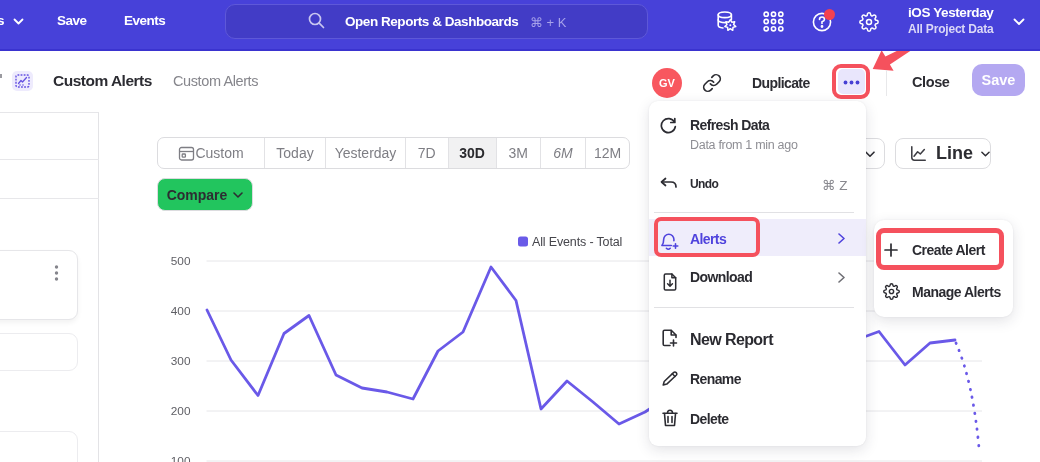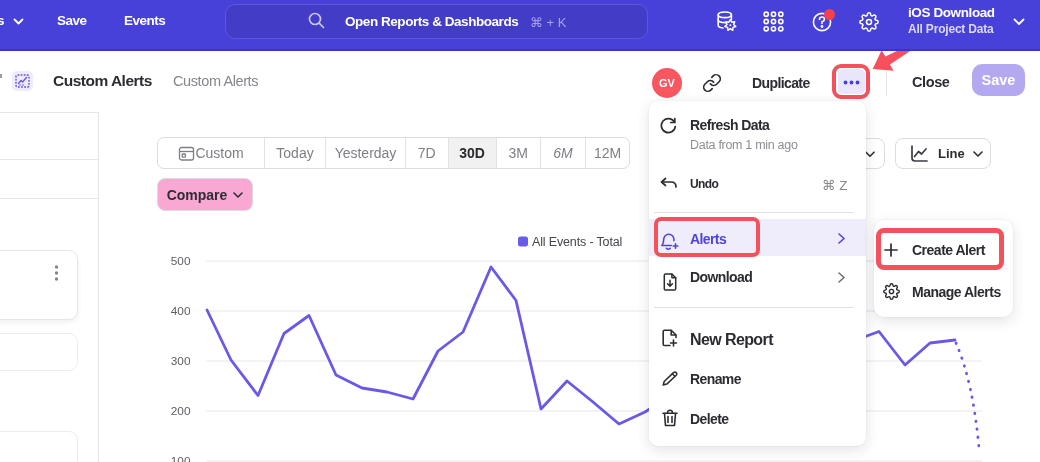--- a/index.html
+++ b/index.html
@@ -64,33 +64,33 @@
     </div>
     <div style="width:61px; display:flex; align-items:center; justify-content:center; border-right:1px solid #e2e2e5;">Today</div>
     <div style="width:80px; display:flex; align-items:center; justify-content:center; border-right:1px solid #e2e2e5;">Yesterday</div>
     <div style="width:42.5px; display:flex; align-items:center; justify-content:center; border-right:1px solid #e2e2e5;">7D</div>
     <div style="width:48px; display:flex; align-items:center; justify-content:center; border-right:1px solid #e2e2e5; background:#f1f1f2; font-weight:bold; color:#2a2a2e;">30D</div>
     <div style="width:44.5px; display:flex; align-items:center; justify-content:center; border-right:1px solid #e2e2e5;">3M</div>
     <div style="width:45px; display:flex; align-items:center; justify-content:center; border-right:1px solid #e2e2e5;font-style:italic;">6M</div>
     <div style="flex:1; display:flex; align-items:center; justify-content:center;">12M</div>
   </div>
 
-  <div class="abs" style="left:157px; top:178px; width:96px; height:33px; border:1px solid #dcdcdf; border-radius:8px; background:#f9a8d4; z-index:3; display:flex; align-items:center; justify-content:center; font-size:14px; font-weight:bold; color:#2d2d32;">
+  <div class="abs" style="left:157px; top:178px; width:96px; height:33px; border:1px solid #dcdcdf; border-radius:8px; background:#22c55e; z-index:3; display:flex; align-items:center; justify-content:center; font-size:14px; font-weight:bold; color:#2d2d32;">
     Compare
     <svg style="margin-left:6px;" width="10" height="6" viewBox="0 0 10 6" fill="none" stroke="#2d2d32" stroke-width="1.6" stroke-linecap="round" stroke-linejoin="round">
         <path d="M1 1 L5 5 L9 1"></path>
       </svg>
   </div>
 
   <div class="abs" style="left:790px; top:138px; width:95px; height:31px; border:1px solid #dcdcdf; border-radius:8px; background:#fff; z-index:3;"></div>
   <svg class="abs" style="left:865px; top:151px; z-index:3;" width="10" height="7" viewBox="0 0 10 7" fill="none" stroke="#2d2d32" stroke-width="1.6" stroke-linecap="round" stroke-linejoin="round">
       <path d="M1 1.2 L5 5.2 L9 1.2"></path>
     </svg>
 
-  <div class="abs" style="left:895px; top:138px; width:96px; height:31px; border:1px solid #dcdcdf; border-radius:8px; background:#fff; z-index:3; display:flex; align-items:center; font-size:13px; font-weight:bold; color:#2d2d32;">
+  <div class="abs" style="left:895px; top:138px; width:96px; height:31px; border:1px solid #dcdcdf; border-radius:8px; background:#fff; z-index:3; display:flex; align-items:center; font-size:18px; font-weight:bold; color:#2d2d32;">
     <svg style="margin-left:14px;" width="19" height="18" viewBox="0 0 19 18" fill="none" stroke="#3c3c42" stroke-width="1.7" stroke-linecap="round" stroke-linejoin="round">
       <path d="M2 1 L2 13 Q2 16 5 16 L17 16"></path>
       <path d="M4.5 11.5 L8.5 6.5 L11.5 9 L16 4"></path>
     </svg>
     <span style="margin-left:9px;">Line</span>
     <svg style="margin-left:8px;" width="10" height="6" viewBox="0 0 10 6" fill="none" stroke="#2d2d32" stroke-width="1.6" stroke-linecap="round" stroke-linejoin="round">
         <path d="M1 1 L5 5 L9 1"></path>
       </svg>
   </div>
 
@@ -251,20 +251,20 @@
       <circle cx="10" cy="10" r="8.6"></circle>
       <path d="M7.5 7.5 Q7.5 5 10 5 Q12.5 5 12.5 7.3 Q12.5 9 10 9.8 L10 11.5"></path>
       <circle cx="10" cy="14.5" r="0.6" fill="#fff"></circle>
     </svg>
     <circle class="abs"></circle>
     <div class="abs" style="left:824px; top:9px; width:11px; height:11px; border-radius:50%; background:#f4414f;"></div>
     <svg class="abs" style="left:859px; top:12px;" width="20" height="20" viewBox="0 0 24 24" fill="none" stroke="#fff" stroke-width="1.8" stroke-linecap="round" stroke-linejoin="round">
       <path d="M12 15a3 3 0 1 0 0-6 3 3 0 0 0 0 6Z"></path>
       <path d="M19.4 15a1.65 1.65 0 0 0 .33 1.82l.06.06a2 2 0 1 1-2.83 2.83l-.06-.06a1.65 1.65 0 0 0-1.82-.33 1.65 1.65 0 0 0-1 1.51V21a2 2 0 1 1-4 0v-.09A1.65 1.65 0 0 0 9 19.4a1.65 1.65 0 0 0-1.82.33l-.06.06a2 2 0 1 1-2.83-2.83l.06-.06a1.65 1.65 0 0 0 .33-1.82 1.65 1.65 0 0 0-1.51-1H3a2 2 0 1 1 0-4h.09A1.65 1.65 0 0 0 4.6 9a1.65 1.65 0 0 0-.33-1.82l-.06-.06a2 2 0 1 1 2.83-2.83l.06.06a1.65 1.65 0 0 0 1.82.33H9a1.65 1.65 0 0 0 1-1.51V3a2 2 0 1 1 4 0v.09a1.65 1.65 0 0 0 1 1.51 1.65 1.65 0 0 0 1.82-.33l.06-.06a2 2 0 1 1 2.83 2.83l-.06.06a1.65 1.65 0 0 0-.33 1.82V9a1.65 1.65 0 0 0 1.51 1H21a2 2 0 1 1 0 4h-.09a1.65 1.65 0 0 0-1.51 1Z"></path>
     </svg>
-    <div class="abs" style="left:908px; top:5px; font-size:13.5px; font-weight:bold; letter-spacing:-0.4px;">iOS Download</div>
+    <div class="abs" style="left:908px; top:5px; font-size:13.5px; font-weight:bold; letter-spacing:-0.4px;">iOS Yesterday</div>
     <div class="abs" style="left:908px; top:22px; font-size:12px; font-weight:bold; letter-spacing:-0.2px; color:#dbd8f7;">All Project Data</div>
     <svg class="abs" style="left:1013px; top:18px;" width="12" height="8" viewBox="0 0 12 8" fill="none" stroke="#fff" stroke-width="1.8" stroke-linecap="round" stroke-linejoin="round">
         <path d="M1.5 1.5 L6 6 L10.5 1.5"></path>
       </svg>
   </div>
 
 </div>
 
 </body></html>

